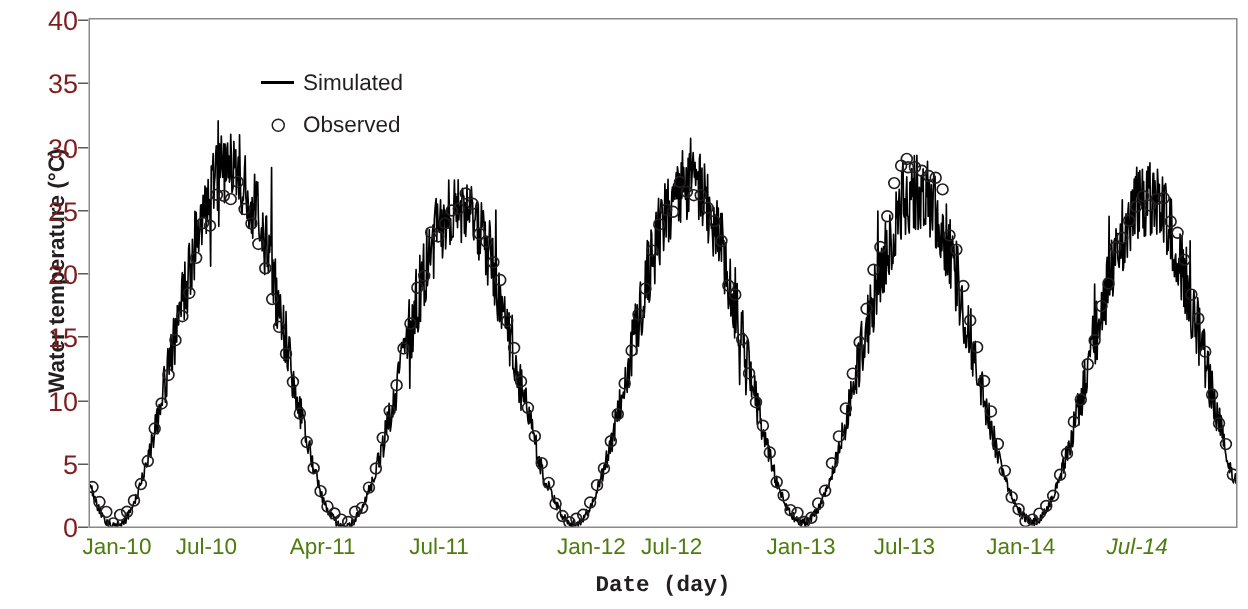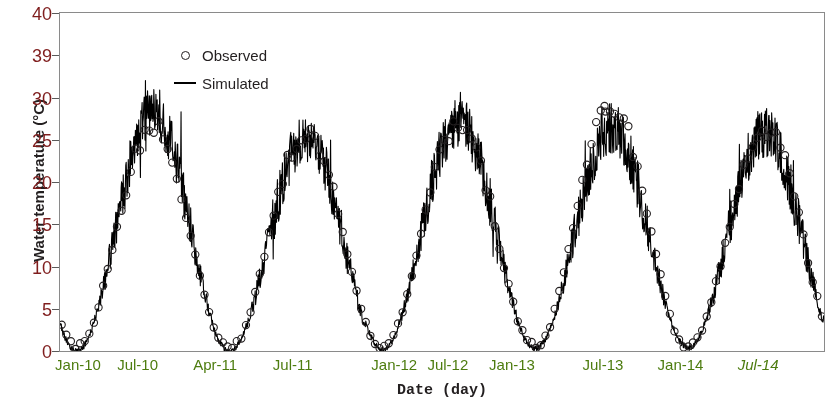--- a/index.html
+++ b/index.html
@@ -149,21 +149,21 @@
       <div class="ytick-label" style="top: 266.5px;">10</div>
       <div class="ytick-mark" style="top: 266.5px;"></div>
       <div class="ytick-label" style="top: 224.25px;">15</div>
       <div class="ytick-mark" style="top: 224.25px;"></div>
       <div class="ytick-label" style="top: 182px;">20</div>
       <div class="ytick-mark" style="top: 182px;"></div>
       <div class="ytick-label" style="top: 139.75px;">25</div>
       <div class="ytick-mark" style="top: 139.75px;"></div>
       <div class="ytick-label" style="top: 97.5px;">30</div>
       <div class="ytick-mark" style="top: 97.5px;"></div>
-      <div class="ytick-label" style="top: 55.25px;">39</div>
+      <div class="ytick-label" style="top: 55.25px;">35</div>
       <div class="ytick-mark" style="top: 55.25px;"></div>
       <div class="ytick-label" style="top: 13px;">40</div>
       <div class="ytick-mark" style="top: 13px;"></div>
     </div>
 
   <div id="plot">
     <svg id="plot-svg" width="764" height="338" viewBox="0 0 764 338">
         <path d="M0.00 309.88 L0.42 311.04 L0.84 312.38 L1.26 310.99 L1.68 317.53 L2.09 314.41 L2.51 318.87 L2.93 321.12 L3.35 318.08 L3.77 321.68 L4.19 319.89 L4.61 324.39 L5.03 327.30 L5.45 325.73 L5.86 323.60 L6.28 329.22 L6.70 325.50 L7.12 328.34 L7.54 331.70 L7.96 328.85 L8.38 329.94 L8.80 331.16 L9.21 330.71 L9.63 332.79 L10.05 335.44 L10.47 336.33 L10.89 337.03 L11.31 333.56 L11.73 336.39 L12.15 337.65 L12.57 335.57 L12.98 333.84 L13.40 335.98 L13.82 338.00 L14.24 338.00 L14.66 337.89 L15.08 337.91 L15.50 335.67 L15.92 335.68 L16.34 337.41 L16.75 338.00 L17.17 336.31 L17.59 336.89 L18.01 338.00 L18.43 334.71 L18.85 336.29 L19.27 337.41 L19.69 336.86 L20.11 336.27 L20.52 337.25 L20.94 338.00 L21.36 334.22 L21.78 335.62 L22.20 334.46 L22.62 336.52 L23.04 332.28 L23.46 332.37 L23.88 335.84 L24.29 332.52 L24.71 329.21 L25.13 328.42 L25.55 332.90 L25.97 327.21 L26.39 327.24 L26.81 328.54 L27.23 326.11 L27.64 325.48 L28.06 326.30 L28.48 324.33 L28.90 322.93 L29.32 321.41 L29.74 322.08 L30.16 322.46 L30.58 316.68 L31.00 319.51 L31.41 318.81 L31.83 318.94 L32.25 313.36 L32.67 310.90 L33.09 309.13 L33.51 310.58 L33.93 309.66 L34.35 309.34 L34.77 302.35 L35.18 307.09 L35.60 307.11 L36.02 304.97 L36.44 298.14 L36.86 295.90 L37.28 295.75 L37.70 298.28 L38.12 296.63 L38.54 297.46 L38.95 287.26 L39.37 290.34 L39.79 283.09 L40.21 291.96 L40.63 291.70 L41.05 276.32 L41.47 277.80 L41.89 278.79 L42.30 285.32 L42.72 279.43 L43.14 274.84 L43.56 263.53 L43.98 275.11 L44.40 261.90 L44.82 259.32 L45.24 276.22 L45.66 265.77 L46.07 256.67 L46.49 259.36 L46.91 263.34 L47.33 256.38 L47.75 255.80 L48.17 257.11 L48.59 247.16 L49.01 235.30 L49.43 231.31 L49.84 238.53 L50.26 255.30 L50.68 245.58 L51.10 251.18 L51.52 227.13 L51.94 219.44 L52.36 225.43 L52.78 236.48 L53.20 219.10 L53.61 230.93 L54.03 210.10 L54.45 233.59 L54.87 234.27 L55.29 213.68 L55.71 199.32 L56.13 207.46 L56.55 229.89 L56.96 199.35 L57.38 209.61 L57.80 215.11 L58.22 190.67 L58.64 191.53 L59.06 203.68 L59.48 189.18 L59.90 188.53 L60.32 191.33 L60.73 197.99 L61.15 174.91 L61.57 168.77 L61.99 187.59 L62.41 170.26 L62.83 199.89 L63.25 161.79 L63.67 191.88 L64.09 192.77 L64.50 174.74 L64.92 195.46 L65.34 173.91 L65.76 152.25 L66.18 149.30 L66.60 163.33 L67.02 183.20 L67.44 163.20 L67.86 179.51 L68.27 146.55 L68.69 158.92 L69.11 155.41 L69.53 173.46 L69.95 127.90 L70.37 161.09 L70.79 128.49 L71.21 147.52 L71.63 151.70 L72.04 133.95 L72.46 155.06 L72.88 143.75 L73.30 139.57 L73.72 124.12 L74.14 123.48 L74.56 150.04 L74.98 135.48 L75.39 117.18 L75.81 131.83 L76.23 131.01 L76.65 110.98 L77.07 116.37 L77.49 142.54 L77.91 112.42 L78.33 134.33 L78.75 106.73 L79.16 129.89 L79.58 120.01 L80.00 131.58 L80.42 164.54 L80.84 97.73 L81.26 100.36 L81.68 99.32 L82.10 89.43 L82.52 125.80 L82.93 109.30 L83.35 104.44 L83.77 90.35 L84.19 84.14 L84.61 87.94 L85.03 127.09 L85.45 67.60 L85.87 137.90 L86.29 82.96 L86.70 105.44 L87.12 98.24 L87.54 77.75 L87.96 93.44 L88.38 105.23 L88.80 99.36 L89.22 82.82 L89.64 122.09 L90.05 83.01 L90.47 107.69 L90.89 106.93 L91.31 85.75 L91.73 82.35 L92.15 105.51 L92.57 90.99 L92.99 108.45 L93.41 104.98 L93.82 76.54 L94.24 90.33 L94.66 115.47 L95.08 113.34 L95.50 111.27 L95.92 81.30 L96.34 98.79 L96.76 88.31 L97.18 86.90 L97.59 116.83 L98.01 105.90 L98.43 100.90 L98.85 91.76 L99.27 119.61 L99.69 76.94 L100.11 103.24 L100.53 120.98 L100.95 126.98 L101.36 129.96 L101.78 118.44 L102.20 120.49 L102.62 112.28 L103.04 98.80 L103.46 90.83 L103.88 118.16 L104.30 123.41 L104.71 132.71 L105.13 114.34 L105.55 122.95 L105.97 139.30 L106.39 133.01 L106.81 128.07 L107.23 121.93 L107.65 142.37 L108.07 118.74 L108.48 145.86 L108.90 122.92 L109.32 126.81 L109.74 103.21 L110.16 138.03 L110.58 129.13 L111.00 108.03 L111.42 117.34 L111.84 108.59 L112.25 131.61 L112.67 143.03 L113.09 147.63 L113.51 147.04 L113.93 144.95 L114.35 138.89 L114.77 154.24 L115.19 129.10 L115.61 141.41 L116.02 156.66 L116.44 170.05 L116.86 147.91 L117.28 131.34 L117.70 131.01 L118.12 164.59 L118.54 158.46 L118.96 168.86 L119.38 143.93 L119.79 155.24 L120.21 144.80 L120.63 150.57 L121.05 98.69 L121.47 183.56 L121.89 160.17 L122.31 188.98 L122.73 162.04 L123.14 167.02 L123.56 159.74 L123.98 203.99 L124.40 172.56 L124.82 205.85 L125.24 197.46 L125.66 180.90 L126.08 194.74 L126.50 198.89 L126.91 183.58 L127.33 195.73 L127.75 213.36 L128.17 204.70 L128.59 209.21 L129.01 190.73 L129.43 227.31 L129.85 211.01 L130.27 228.51 L130.68 194.68 L131.10 215.41 L131.52 231.66 L131.94 234.05 L132.36 219.43 L132.78 211.59 L133.20 212.39 L133.62 220.45 L134.04 234.16 L134.45 237.08 L134.87 250.80 L135.29 251.99 L135.71 234.77 L136.13 241.88 L136.55 252.39 L136.97 244.05 L137.39 259.97 L137.80 259.82 L138.22 251.89 L138.64 262.49 L139.06 255.51 L139.48 265.94 L139.90 251.55 L140.32 272.69 L140.74 253.02 L141.16 268.98 L141.57 259.05 L141.99 263.67 L142.41 264.05 L142.83 266.10 L143.25 267.93 L143.67 281.58 L144.09 279.01 L144.51 283.91 L144.93 286.03 L145.34 289.15 L145.76 284.64 L146.18 281.64 L146.60 280.89 L147.02 288.92 L147.44 296.09 L147.86 298.06 L148.28 291.05 L148.70 302.77 L149.11 299.75 L149.53 302.57 L149.95 301.10 L150.37 300.20 L150.79 300.35 L151.21 302.07 L151.63 307.08 L152.05 311.81 L152.46 307.36 L152.88 312.21 L153.30 313.20 L153.72 317.80 L154.14 318.42 L154.56 314.84 L154.98 322.10 L155.40 319.77 L155.82 318.98 L156.23 322.98 L156.65 323.49 L157.07 321.99 L157.49 324.64 L157.91 328.14 L158.33 325.88 L158.75 330.16 L159.17 329.33 L159.59 330.17 L160.00 330.54 L160.42 328.12 L160.84 332.74 L161.26 329.02 L161.68 329.76 L162.10 329.98 L162.52 331.91 L162.94 333.80 L163.36 331.72 L163.77 333.50 L164.19 338.00 L164.61 337.16 L165.03 335.24 L165.45 334.54 L165.87 338.00 L166.29 338.00 L166.71 337.94 L167.13 336.02 L167.54 338.00 L167.96 337.21 L168.38 338.00 L168.80 338.00 L169.22 336.74 L169.64 338.00 L170.06 338.00 L170.48 338.00 L170.89 338.00 L171.31 338.00 L171.73 336.15 L172.15 336.79 L172.57 336.43 L172.99 335.60 L173.41 338.00 L173.83 337.16 L174.25 338.00 L174.66 333.45 L175.08 335.47 L175.50 335.47 L175.92 336.74 L176.34 334.87 L176.76 332.97 L177.18 334.45 L177.60 330.02 L178.02 328.71 L178.43 331.31 L178.85 328.43 L179.27 331.16 L179.69 327.51 L180.11 326.68 L180.53 328.62 L180.95 328.69 L181.37 326.10 L181.79 323.59 L182.20 324.92 L182.62 322.69 L183.04 323.33 L183.46 318.53 L183.88 321.62 L184.30 319.96 L184.72 315.05 L185.14 316.50 L185.55 314.49 L185.97 310.67 L186.39 314.45 L186.81 312.84 L187.23 309.88 L187.65 313.91 L188.07 305.16 L188.49 307.28 L188.91 307.17 L189.32 308.29 L189.74 306.38 L190.16 305.85 L190.58 304.21 L191.00 295.49 L191.42 293.77 L191.84 289.30 L192.26 289.09 L192.68 298.32 L193.09 291.60 L193.51 298.06 L193.93 283.84 L194.35 283.51 L194.77 283.78 L195.19 277.76 L195.61 291.59 L196.03 286.93 L196.45 283.90 L196.86 267.53 L197.28 274.12 L197.70 276.09 L198.12 261.74 L198.54 265.67 L198.96 273.02 L199.38 255.93 L199.80 259.95 L200.21 274.44 L200.63 271.26 L201.05 267.19 L201.47 257.57 L201.89 264.87 L202.31 247.30 L202.73 261.96 L203.15 256.49 L203.57 249.49 L203.98 260.50 L204.40 250.73 L204.82 237.39 L205.24 231.07 L205.66 228.46 L206.08 235.56 L206.50 231.94 L206.92 223.27 L207.34 220.12 L207.75 215.46 L208.17 215.70 L208.59 218.83 L209.01 213.01 L209.43 212.77 L209.85 221.80 L210.27 212.38 L210.69 213.82 L211.11 205.02 L211.52 225.83 L211.94 219.69 L212.36 199.21 L212.78 186.84 L213.20 245.88 L213.62 201.06 L214.04 213.72 L214.46 225.54 L214.88 190.26 L215.29 221.30 L215.71 202.33 L216.13 187.89 L216.55 209.27 L216.97 180.39 L217.39 166.67 L217.81 205.45 L218.23 198.47 L218.64 208.28 L219.06 205.48 L219.48 195.55 L219.90 157.23 L220.32 201.27 L220.74 172.61 L221.16 161.67 L221.58 177.86 L222.00 163.92 L222.41 149.76 L222.83 190.60 L223.25 181.01 L223.67 188.13 L224.09 185.55 L224.51 139.80 L224.93 177.52 L225.35 172.43 L225.77 158.17 L226.18 140.04 L226.60 159.32 L227.02 163.68 L227.44 154.24 L227.86 147.53 L228.28 142.82 L228.70 137.09 L229.12 172.57 L229.54 133.49 L229.95 127.54 L230.37 122.43 L230.79 119.31 L231.21 148.02 L231.63 123.08 L232.05 135.31 L232.47 139.44 L232.89 141.92 L233.30 131.08 L233.72 120.27 L234.14 151.15 L234.56 127.09 L234.98 159.02 L235.40 150.50 L235.82 123.76 L236.24 128.23 L236.66 127.20 L237.07 152.98 L237.49 143.19 L237.91 126.07 L238.33 126.06 L238.75 139.04 L239.17 107.10 L239.59 129.36 L240.01 149.93 L240.43 132.95 L240.84 147.14 L241.26 144.94 L241.68 144.75 L242.10 144.91 L242.52 124.78 L242.94 107.05 L243.36 129.51 L243.78 116.23 L244.20 134.63 L244.61 118.24 L245.03 138.85 L245.45 106.85 L245.87 133.67 L246.29 125.01 L246.71 126.99 L247.13 120.84 L247.55 148.60 L247.96 115.95 L248.38 112.63 L248.80 118.71 L249.22 117.64 L249.64 142.62 L250.06 122.00 L250.48 144.67 L250.90 134.66 L251.32 110.37 L251.73 133.62 L252.15 128.91 L252.57 126.49 L252.99 135.07 L253.41 114.31 L253.83 129.57 L254.25 111.55 L254.67 119.91 L255.09 121.93 L255.50 143.72 L255.92 146.89 L256.34 134.23 L256.76 133.35 L257.18 124.99 L257.60 122.85 L258.02 121.72 L258.44 156.16 L258.86 123.21 L259.27 160.35 L259.69 139.69 L260.11 155.98 L260.53 144.32 L260.95 122.28 L261.37 138.50 L261.79 129.68 L262.21 127.49 L262.63 134.61 L263.04 153.24 L263.46 135.12 L263.88 170.15 L264.30 147.24 L264.72 144.76 L265.14 176.94 L265.56 155.63 L265.98 151.22 L266.39 134.27 L266.81 139.21 L267.23 156.35 L267.65 172.38 L268.07 147.27 L268.49 145.96 L268.91 184.15 L269.33 162.51 L269.75 190.25 L270.16 171.16 L270.58 127.09 L271.00 184.85 L271.42 194.18 L271.84 200.78 L272.26 187.31 L272.68 169.03 L273.10 201.48 L273.52 177.31 L273.93 185.68 L274.35 205.87 L274.77 184.78 L275.19 192.28 L275.61 194.60 L276.03 194.52 L276.45 184.84 L276.87 205.46 L277.29 197.80 L277.70 206.07 L278.12 193.30 L278.54 214.21 L278.96 209.08 L279.38 195.51 L279.80 230.90 L280.22 211.28 L280.64 206.85 L281.05 204.10 L281.47 197.25 L281.89 232.94 L282.31 232.54 L282.73 236.26 L283.15 240.57 L283.57 233.22 L283.99 224.05 L284.41 230.04 L284.82 245.21 L285.24 234.87 L285.66 240.00 L286.08 255.29 L286.50 238.08 L286.92 230.26 L287.34 260.51 L287.76 233.73 L288.18 250.82 L288.59 249.32 L289.01 254.70 L289.43 247.19 L289.85 255.74 L290.27 246.83 L290.69 245.81 L291.11 259.12 L291.53 262.49 L291.95 267.42 L292.36 269.59 L292.78 258.60 L293.20 269.00 L293.62 260.89 L294.04 262.66 L294.46 272.84 L294.88 266.72 L295.30 276.01 L295.71 275.11 L296.13 276.82 L296.55 282.92 L296.97 281.80 L297.39 277.18 L297.81 295.82 L298.23 293.87 L298.65 291.84 L299.07 299.35 L299.48 291.34 L299.90 299.01 L300.32 302.81 L300.74 292.72 L301.16 297.85 L301.58 296.95 L302.00 305.82 L302.42 308.19 L302.84 309.78 L303.25 311.51 L303.67 309.38 L304.09 309.40 L304.51 311.71 L304.93 312.29 L305.35 313.70 L305.77 308.03 L306.19 309.84 L306.61 312.75 L307.02 313.03 L307.44 313.06 L307.86 315.07 L308.28 319.80 L308.70 320.03 L309.12 321.68 L309.54 317.45 L309.96 322.76 L310.38 322.67 L310.79 321.84 L311.21 326.87 L311.63 322.01 L312.05 323.55 L312.47 325.51 L312.89 324.65 L313.31 325.24 L313.73 330.11 L314.14 331.57 L314.56 330.36 L314.98 333.22 L315.40 331.59 L315.82 331.81 L316.24 333.23 L316.66 330.28 L317.08 334.17 L317.50 333.42 L317.91 333.62 L318.33 336.16 L318.75 334.07 L319.17 334.76 L319.59 337.32 L320.01 336.26 L320.43 338.00 L320.85 335.60 L321.27 338.00 L321.68 338.00 L322.10 335.67 L322.52 333.48 L322.94 337.54 L323.36 337.26 L323.78 338.00 L324.20 335.71 L324.62 336.33 L325.04 335.10 L325.45 337.95 L325.87 335.71 L326.29 334.39 L326.71 333.14 L327.13 336.80 L327.55 334.77 L327.97 332.99 L328.39 334.55 L328.80 334.81 L329.22 330.65 L329.64 332.03 L330.06 330.05 L330.48 329.61 L330.90 326.68 L331.32 328.25 L331.74 330.67 L332.16 327.31 L332.57 328.42 L332.99 327.91 L333.41 325.39 L333.83 322.86 L334.25 323.75 L334.67 324.56 L335.09 319.94 L335.51 321.42 L335.93 319.96 L336.34 318.75 L336.76 319.82 L337.18 318.91 L337.60 314.89 L338.02 315.54 L338.44 312.71 L338.86 307.53 L339.28 309.27 L339.70 311.48 L340.11 306.57 L340.53 306.97 L340.95 300.93 L341.37 299.59 L341.79 307.66 L342.21 303.66 L342.63 297.64 L343.05 296.39 L343.46 299.88 L343.88 292.99 L344.30 287.65 L344.72 298.70 L345.14 290.34 L345.56 293.80 L345.98 285.46 L346.40 281.05 L346.82 289.16 L347.23 277.71 L347.65 275.86 L348.07 288.02 L348.49 278.91 L348.91 274.40 L349.33 269.42 L349.75 280.78 L350.17 260.04 L350.59 263.00 L351.00 265.32 L351.42 267.90 L351.84 254.46 L352.26 262.59 L352.68 267.53 L353.10 246.82 L353.52 265.96 L353.94 264.48 L354.36 250.58 L354.77 252.25 L355.19 251.06 L355.61 248.42 L356.03 252.62 L356.45 248.52 L356.87 231.97 L357.29 245.12 L357.71 243.05 L358.13 248.57 L358.54 229.90 L358.96 226.14 L359.38 245.10 L359.80 232.86 L360.22 224.75 L360.64 208.47 L361.06 237.50 L361.48 200.31 L361.89 202.83 L362.31 209.99 L362.73 196.45 L363.15 209.56 L363.57 189.69 L363.99 202.09 L364.41 223.00 L364.83 190.25 L365.25 214.93 L365.66 217.78 L366.08 206.54 L366.50 183.38 L366.92 175.09 L367.34 202.04 L367.76 210.36 L368.18 208.05 L368.60 199.92 L369.02 191.41 L369.43 198.65 L369.85 190.74 L370.27 161.11 L370.69 185.39 L371.11 166.79 L371.53 147.40 L371.95 186.62 L372.37 148.35 L372.79 188.44 L373.20 186.34 L373.62 178.85 L374.04 140.34 L374.46 142.53 L374.88 164.53 L375.30 157.92 L375.72 164.54 L376.14 156.65 L376.55 176.09 L376.97 137.51 L377.39 128.50 L377.81 149.48 L378.23 157.02 L378.65 129.97 L379.07 119.30 L379.49 158.68 L379.91 163.49 L380.32 127.73 L380.74 120.12 L381.16 120.54 L381.58 124.81 L382.00 136.06 L382.42 154.04 L382.84 140.28 L383.26 109.62 L383.68 121.63 L384.09 144.94 L384.51 113.59 L384.93 125.52 L385.35 106.57 L385.77 148.14 L386.19 121.01 L386.61 135.64 L387.03 146.25 L387.45 132.86 L387.86 115.45 L388.28 111.74 L388.70 121.29 L389.12 109.78 L389.54 116.12 L389.96 119.88 L390.38 112.24 L390.80 102.25 L391.21 119.56 L391.63 98.22 L392.05 101.83 L392.47 134.15 L392.89 102.84 L393.31 116.74 L393.73 135.18 L394.15 95.53 L394.57 119.21 L394.98 87.59 L395.40 115.02 L395.82 98.66 L396.24 113.09 L396.66 115.05 L397.08 119.87 L397.50 98.90 L397.92 133.29 L398.34 126.53 L398.75 92.59 L399.17 127.76 L399.59 89.60 L400.01 100.42 L400.43 79.28 L400.85 113.94 L401.27 105.80 L401.69 95.84 L402.11 88.64 L402.52 98.20 L402.94 105.29 L403.36 95.17 L403.78 110.66 L404.20 100.10 L404.62 106.51 L405.04 106.55 L405.46 101.62 L405.88 133.28 L406.29 92.68 L406.71 89.93 L407.13 130.94 L407.55 113.53 L407.97 98.98 L408.39 137.32 L408.81 124.12 L409.23 129.70 L409.64 96.36 L410.06 110.44 L410.48 118.67 L410.90 111.95 L411.32 140.52 L411.74 103.46 L412.16 148.87 L412.58 140.29 L413.00 118.57 L413.41 128.43 L413.83 124.52 L414.25 139.20 L414.67 136.42 L415.09 145.81 L415.51 157.65 L415.93 125.45 L416.35 144.05 L416.77 130.45 L417.18 155.95 L417.60 135.23 L418.02 120.87 L418.44 154.69 L418.86 125.68 L419.28 160.81 L419.70 153.21 L420.12 153.61 L420.54 129.37 L420.95 161.21 L421.37 129.17 L421.79 139.96 L422.21 149.72 L422.63 147.34 L423.05 182.85 L423.47 153.43 L423.89 148.69 L424.30 177.82 L424.72 168.07 L425.14 179.65 L425.56 192.66 L425.98 190.19 L426.40 180.90 L426.82 159.96 L427.24 197.72 L427.66 187.92 L428.07 183.03 L428.49 200.61 L428.91 205.24 L429.33 175.84 L429.75 212.29 L430.17 165.58 L430.59 208.67 L431.01 186.49 L431.43 176.02 L431.84 199.54 L432.26 217.34 L432.68 217.95 L433.10 243.38 L433.52 213.73 L433.94 216.28 L434.36 195.43 L434.78 198.87 L435.20 194.15 L435.61 218.56 L436.03 209.46 L436.45 231.61 L436.87 226.96 L437.29 250.14 L437.71 237.90 L438.13 215.45 L438.55 213.10 L438.96 214.83 L439.38 221.72 L439.80 238.58 L440.22 247.36 L440.64 228.34 L441.06 251.65 L441.48 244.42 L441.90 245.77 L442.32 246.06 L442.73 250.51 L443.15 237.55 L443.57 257.19 L443.99 241.40 L444.41 256.20 L444.83 269.85 L445.25 249.39 L445.67 260.09 L446.09 260.15 L446.50 253.57 L446.92 269.14 L447.34 266.21 L447.76 279.75 L448.18 275.28 L448.60 277.66 L449.02 273.60 L449.44 275.90 L449.86 284.66 L450.27 275.25 L450.69 283.45 L451.11 282.94 L451.53 279.54 L451.95 280.33 L452.37 294.41 L452.79 284.37 L453.21 292.55 L453.63 286.92 L454.04 293.16 L454.46 301.00 L454.88 297.79 L455.30 297.44 L455.72 300.90 L456.14 297.00 L456.56 308.61 L456.98 307.73 L457.39 311.40 L457.81 304.57 L458.23 312.86 L458.65 308.61 L459.07 310.19 L459.49 312.78 L459.91 313.39 L460.33 315.38 L460.75 318.55 L461.16 315.53 L461.58 315.25 L462.00 318.66 L462.42 321.52 L462.84 322.14 L463.26 323.39 L463.68 324.75 L464.10 322.93 L464.52 327.08 L464.93 323.84 L465.35 326.75 L465.77 325.84 L466.19 325.89 L466.61 330.36 L467.03 330.42 L467.45 329.57 L467.87 332.15 L468.29 333.18 L468.70 330.56 L469.12 328.86 L469.54 334.75 L469.96 333.13 L470.38 333.07 L470.80 334.01 L471.22 331.55 L471.64 334.75 L472.05 332.98 L472.47 336.48 L472.89 336.67 L473.31 334.59 L473.73 333.76 L474.15 337.33 L474.57 336.54 L474.99 333.30 L475.41 333.53 L475.82 335.66 L476.24 332.49 L476.66 337.81 L477.08 335.92 L477.50 336.84 L477.92 332.13 L478.34 336.53 L478.76 332.60 L479.18 335.32 L479.59 333.22 L480.01 332.50 L480.43 330.43 L480.85 334.91 L481.27 329.63 L481.69 329.20 L482.11 330.70 L482.53 327.86 L482.95 331.06 L483.36 326.68 L483.78 330.36 L484.20 329.12 L484.62 326.12 L485.04 328.98 L485.46 328.79 L485.88 323.21 L486.30 323.23 L486.71 326.36 L487.13 321.75 L487.55 320.35 L487.97 322.78 L488.39 317.22 L488.81 317.72 L489.23 315.64 L489.65 315.67 L490.07 317.96 L490.48 312.52 L490.90 314.37 L491.32 310.37 L491.74 312.51 L492.16 311.64 L492.58 311.85 L493.00 306.25 L493.42 307.44 L493.84 305.63 L494.25 304.66 L494.67 306.49 L495.09 297.82 L495.51 302.68 L495.93 298.91 L496.35 302.02 L496.77 296.39 L497.19 288.68 L497.61 288.68 L498.02 296.54 L498.44 295.34 L498.86 285.45 L499.28 281.43 L499.70 288.77 L500.12 284.48 L500.54 284.42 L500.96 285.83 L501.38 269.01 L501.79 277.61 L502.21 276.02 L502.63 277.17 L503.05 270.36 L503.47 280.13 L503.89 274.36 L504.31 271.28 L504.73 257.19 L505.14 272.52 L505.56 268.86 L505.98 246.93 L506.40 255.14 L506.82 264.06 L507.24 241.34 L507.66 252.47 L508.08 247.95 L508.50 246.80 L508.91 241.52 L509.33 249.78 L509.75 244.27 L510.17 246.48 L510.59 230.85 L511.01 249.08 L511.43 217.16 L511.85 219.66 L512.27 215.72 L512.68 244.82 L513.10 240.14 L513.52 210.79 L513.94 206.05 L514.36 201.31 L514.78 226.01 L515.20 233.83 L515.62 226.24 L516.04 217.00 L516.45 225.12 L516.87 208.12 L517.29 202.78 L517.71 198.75 L518.13 214.72 L518.55 183.96 L518.97 222.40 L519.39 187.82 L519.80 209.89 L520.22 177.00 L520.64 192.97 L521.06 185.77 L521.48 204.82 L521.90 186.40 L522.32 208.29 L522.74 203.08 L523.16 163.73 L523.57 173.50 L523.99 174.90 L524.41 196.40 L524.83 173.83 L525.25 127.75 L525.67 183.17 L526.09 171.82 L526.51 155.93 L526.93 188.11 L527.34 161.14 L527.76 152.53 L528.18 178.26 L528.60 182.11 L529.02 151.38 L529.44 181.56 L529.86 155.46 L530.28 135.36 L530.70 176.34 L531.11 140.77 L531.53 163.71 L531.95 157.57 L532.37 167.67 L532.79 169.87 L533.21 130.32 L533.63 137.44 L534.05 147.23 L534.46 166.56 L534.88 159.54 L535.30 162.63 L535.72 143.28 L536.14 157.70 L536.56 154.99 L536.98 157.05 L537.40 115.12 L537.82 132.11 L538.23 121.16 L538.65 142.88 L539.07 123.15 L539.49 113.29 L539.91 124.87 L540.33 142.40 L540.75 146.39 L541.17 101.26 L541.59 101.57 L542.00 94.14 L542.42 129.60 L542.84 131.76 L543.26 119.54 L543.68 143.35 L544.10 116.92 L544.52 104.95 L544.94 130.64 L545.36 131.42 L545.77 139.62 L546.19 142.37 L546.61 108.70 L547.03 108.19 L547.45 119.96 L547.87 99.39 L548.29 117.76 L548.71 106.37 L549.13 138.75 L549.54 90.79 L549.96 138.58 L550.38 139.81 L550.80 110.89 L551.22 90.51 L551.64 106.83 L552.06 139.92 L552.48 131.69 L552.89 111.85 L553.31 118.22 L553.73 139.15 L554.15 103.81 L554.57 114.65 L554.99 114.02 L555.41 99.49 L555.83 137.36 L556.25 133.07 L556.66 134.95 L557.08 136.45 L557.50 100.48 L557.92 118.02 L558.34 94.55 L558.76 131.33 L559.18 106.97 L559.60 107.08 L560.02 145.02 L560.43 131.72 L560.85 110.22 L561.27 125.53 L561.69 140.25 L562.11 116.05 L562.53 102.64 L562.95 110.72 L563.37 104.62 L563.79 151.79 L564.20 152.22 L564.62 127.63 L565.04 120.88 L565.46 151.54 L565.88 136.96 L566.30 145.27 L566.72 156.02 L567.14 158.63 L567.55 135.90 L567.97 154.09 L568.39 130.12 L568.81 131.34 L569.23 149.83 L569.65 166.78 L570.07 146.13 L570.49 170.71 L570.91 123.01 L571.32 162.91 L571.74 170.15 L572.16 146.61 L572.58 136.89 L573.00 175.88 L573.42 133.57 L573.84 179.04 L574.26 146.94 L574.68 157.23 L575.09 144.39 L575.51 158.83 L575.93 150.45 L576.35 167.20 L576.77 168.24 L577.19 194.09 L577.61 147.91 L578.03 190.65 L578.45 151.41 L578.86 164.23 L579.28 175.78 L579.70 203.69 L580.12 197.13 L580.54 193.38 L580.96 178.98 L581.38 177.46 L581.80 193.87 L582.21 207.40 L582.63 215.83 L583.05 205.48 L583.47 205.34 L583.89 218.76 L584.31 218.24 L584.73 210.61 L585.15 211.12 L585.57 190.85 L585.98 221.93 L586.40 218.90 L586.82 215.62 L587.24 192.94 L587.66 233.06 L588.08 218.36 L588.50 237.60 L588.92 214.99 L589.34 216.80 L589.75 228.83 L590.17 214.50 L590.59 230.15 L591.01 240.12 L591.43 243.66 L591.85 243.44 L592.27 243.74 L592.69 241.67 L593.11 244.33 L593.52 237.42 L593.94 256.84 L594.36 238.59 L594.78 235.11 L595.20 239.56 L595.62 258.14 L596.04 255.36 L596.46 254.50 L596.88 257.80 L597.29 270.08 L597.71 253.06 L598.13 259.35 L598.55 268.11 L598.97 272.48 L599.39 255.96 L599.81 273.18 L600.23 279.71 L600.64 268.66 L601.06 267.91 L601.48 275.44 L601.90 282.63 L602.32 286.43 L602.74 271.20 L603.16 278.23 L603.58 291.85 L604.00 279.72 L604.41 283.61 L604.83 290.77 L605.25 295.55 L605.67 288.89 L606.09 287.75 L606.51 289.61 L606.93 292.38 L607.35 294.28 L607.77 297.06 L608.18 303.99 L608.60 299.67 L609.02 301.29 L609.44 304.60 L609.86 306.61 L610.28 304.84 L610.70 307.88 L611.12 305.68 L611.54 308.24 L611.95 314.43 L612.37 313.69 L612.79 312.72 L613.21 314.44 L613.63 317.17 L614.05 313.71 L614.47 319.31 L614.89 319.65 L615.30 321.18 L615.72 322.51 L616.14 320.07 L616.56 323.13 L616.98 322.49 L617.40 324.52 L617.82 324.57 L618.24 325.08 L618.66 326.69 L619.07 328.70 L619.49 325.46 L619.91 331.22 L620.33 326.02 L620.75 329.73 L621.17 329.30 L621.59 332.72 L622.01 328.34 L622.43 329.73 L622.84 329.00 L623.26 334.51 L623.68 334.73 L624.10 329.91 L624.52 332.96 L624.94 332.90 L625.36 331.11 L625.78 335.47 L626.20 333.18 L626.61 336.43 L627.03 333.36 L627.45 336.13 L627.87 336.37 L628.29 334.00 L628.71 335.81 L629.13 332.80 L629.55 337.23 L629.96 331.50 L630.38 333.11 L630.80 333.22 L631.22 336.59 L631.64 333.56 L632.06 335.29 L632.48 335.32 L632.90 335.54 L633.32 334.02 L633.73 330.39 L634.15 333.84 L634.57 331.89 L634.99 328.46 L635.41 329.99 L635.83 329.21 L636.25 326.31 L636.67 330.29 L637.09 327.60 L637.50 328.74 L637.92 324.94 L638.34 327.82 L638.76 326.48 L639.18 322.14 L639.60 324.40 L640.02 324.81 L640.44 318.47 L640.86 321.77 L641.27 317.95 L641.69 319.93 L642.11 318.82 L642.53 318.90 L642.95 317.69 L643.37 316.25 L643.79 310.51 L644.21 309.01 L644.63 312.26 L645.04 307.99 L645.46 306.87 L645.88 308.58 L646.30 305.05 L646.72 305.34 L647.14 302.82 L647.56 306.63 L647.98 295.84 L648.39 295.54 L648.81 292.39 L649.23 302.31 L649.65 296.30 L650.07 298.89 L650.49 285.92 L650.91 284.72 L651.33 292.90 L651.75 293.69 L652.16 282.40 L652.58 281.07 L653.00 284.93 L653.42 290.23 L653.84 288.81 L654.26 274.20 L654.68 275.42 L655.10 284.75 L655.52 281.34 L655.93 261.67 L656.35 265.20 L656.77 271.68 L657.19 265.09 L657.61 253.78 L658.03 258.17 L658.45 249.62 L658.87 252.01 L659.29 270.40 L659.70 250.56 L660.12 250.05 L660.54 263.24 L660.96 246.02 L661.38 263.86 L661.80 253.79 L662.22 234.37 L662.64 256.25 L663.05 227.08 L663.47 252.60 L663.89 242.94 L664.31 248.79 L664.73 245.06 L665.15 226.69 L665.57 224.25 L665.99 221.12 L666.41 220.98 L666.82 224.73 L667.24 212.29 L667.66 213.12 L668.08 212.26 L668.50 197.84 L668.92 218.66 L669.34 221.88 L669.76 176.38 L670.18 229.47 L670.59 222.24 L671.01 187.91 L671.43 226.63 L671.85 204.22 L672.27 202.83 L672.69 199.72 L673.11 212.64 L673.53 202.06 L673.95 202.44 L674.36 181.99 L674.78 206.77 L675.20 197.15 L675.62 176.56 L676.04 200.56 L676.46 173.17 L676.88 198.58 L677.30 203.32 L677.71 163.50 L678.13 158.50 L678.55 188.87 L678.97 174.07 L679.39 131.28 L679.81 183.68 L680.23 167.63 L680.65 180.16 L681.07 147.23 L681.48 158.78 L681.90 184.34 L682.32 177.11 L682.74 147.89 L683.16 146.11 L683.58 163.84 L684.00 139.61 L684.42 147.54 L684.84 142.67 L685.25 159.41 L685.67 162.36 L686.09 165.22 L686.51 155.44 L686.93 136.32 L687.35 159.17 L687.77 148.16 L688.19 120.21 L688.61 167.29 L689.02 165.59 L689.44 149.68 L689.86 162.00 L690.28 139.14 L690.70 129.51 L691.12 142.26 L691.54 158.49 L691.96 127.97 L692.38 122.17 L692.79 135.14 L693.21 140.91 L693.63 153.99 L694.05 114.87 L694.47 137.79 L694.89 113.72 L695.31 143.94 L695.73 126.86 L696.14 106.32 L696.56 142.84 L696.98 104.88 L697.40 117.98 L697.82 98.54 L698.24 130.43 L698.66 145.87 L699.08 102.02 L699.50 141.07 L699.91 100.79 L700.33 123.30 L700.75 123.18 L701.17 120.20 L701.59 99.83 L702.01 138.95 L702.43 108.02 L702.85 144.47 L703.27 132.27 L703.68 144.08 L704.10 124.36 L704.52 101.19 L704.94 130.50 L705.36 97.97 L705.78 108.03 L706.20 112.30 L706.62 95.58 L707.04 143.70 L707.45 127.85 L707.87 142.36 L708.29 115.35 L708.71 102.60 L709.13 102.49 L709.55 137.79 L709.97 107.51 L710.39 118.00 L710.80 129.77 L711.22 143.05 L711.64 99.88 L712.06 109.28 L712.48 121.66 L712.90 109.90 L713.32 141.92 L713.74 129.12 L714.16 140.72 L714.57 135.26 L714.99 105.10 L715.41 133.35 L715.83 148.39 L716.25 110.54 L716.67 112.41 L717.09 109.39 L717.51 115.50 L717.93 156.68 L718.34 151.70 L718.76 154.01 L719.18 140.10 L719.60 145.53 L720.02 118.93 L720.44 159.50 L720.86 119.91 L721.28 137.43 L721.70 167.26 L722.11 161.31 L722.53 160.21 L722.95 171.48 L723.37 159.56 L723.79 156.36 L724.21 174.64 L724.63 162.64 L725.05 171.53 L725.46 176.99 L725.88 159.75 L726.30 169.00 L726.72 143.07 L727.14 166.54 L727.56 186.84 L727.98 144.31 L728.40 171.50 L728.82 153.47 L729.23 191.31 L729.65 159.41 L730.07 195.90 L730.49 189.26 L730.91 151.91 L731.33 199.98 L731.75 170.90 L732.17 177.21 L732.59 200.99 L733.00 194.63 L733.42 147.51 L733.84 203.81 L734.26 212.47 L734.68 210.12 L735.10 211.67 L735.52 189.21 L735.94 180.38 L736.36 191.24 L736.77 211.41 L737.19 202.97 L737.61 222.41 L738.03 201.54 L738.45 185.54 L738.87 189.89 L739.29 230.49 L739.71 192.49 L740.13 222.09 L740.54 218.73 L740.96 220.24 L741.38 209.69 L741.80 207.79 L742.22 219.76 L742.64 206.51 L743.06 208.54 L743.48 245.36 L743.89 231.29 L744.31 234.05 L744.73 231.98 L745.15 221.17 L745.57 221.65 L745.99 252.75 L746.41 258.25 L746.83 230.29 L747.25 244.00 L747.66 259.04 L748.08 234.47 L748.50 246.88 L748.92 255.92 L749.34 266.34 L749.76 246.97 L750.18 267.20 L750.60 268.54 L751.02 273.92 L751.43 255.63 L751.85 262.78 L752.27 266.71 L752.69 274.55 L753.11 259.24 L753.53 277.14 L753.95 264.02 L754.37 265.48 L754.79 278.84 L755.20 271.22 L755.62 284.30 L756.04 276.60 L756.46 285.81 L756.88 287.85 L757.30 290.63 L757.72 294.59 L758.14 294.24 L758.55 296.32 L758.97 298.96 L759.39 296.03 L759.81 302.19 L760.23 295.50 L760.65 300.99 L761.07 298.92 L761.49 306.96 L761.91 307.81 L762.32 308.87 L762.74 306.63 L763.16 305.91 L763.58 302.89 L764.00 309.46" fill="none" stroke="#000000" stroke-width="1.1" stroke-linejoin="round"></path>
         <g>
           <circle cx="1.68" cy="311.70" r="3.6" fill="none" stroke="#231f20" stroke-width="1.1"></circle>
@@ -332,41 +332,41 @@
           <circle cx="752.69" cy="269.19" r="3.6" fill="none" stroke="#231f20" stroke-width="1.1"></circle>
           <circle cx="757.30" cy="283.08" r="3.6" fill="none" stroke="#231f20" stroke-width="1.1"></circle>
           <circle cx="761.91" cy="303.37" r="3.6" fill="none" stroke="#231f20" stroke-width="1.1"></circle>
           <circle cx="544.52" cy="92.95" r="3.6" fill="none" stroke="#231f20" stroke-width="1.1"></circle>
         </g>
       </svg>
 
     <div id="legend">
       <div class="legend-row">
         <span class="legend-key">
+            <span class="legend-line"></span>
+          </span>
+        <span class="legend-text">Simulated</span>
+      </div>
+      <div class="legend-row">
+        <span class="legend-key">
             <span class="legend-circle"></span>
           </span>
         <span class="legend-text">Observed</span>
-      </div>
-      <div class="legend-row">
-        <span class="legend-key">
-            <span class="legend-line"></span>
-          </span>
-        <span class="legend-text">Simulated</span>
       </div>
     </div>
   </div>
 
   <div id="xtick-labels">
       <div class="xtick-label" style="left: 78px;">Jan-10</div>
       <div class="xtick-label" style="left: 137.563px;">Jul-10</div>
       <div class="xtick-label" style="left: 215.127px;">Apr-11</div>
       <div class="xtick-label" style="left: 292.69px;">Jul-11</div>
       <div class="xtick-label" style="left: 370.254px; margin-left: 24px;">Jan-12</div>
       <div class="xtick-label" style="left: 447.817px;">Jul-12</div>
-      <div class="xtick-label" style="left: 512px;">Jan-13</div>
+      <div class="xtick-label" style="left: 534px;">Jan-13</div>
       <div class="xtick-label" style="left: 602.944px;">Jul-13</div>
       <div class="xtick-label" style="left: 680.508px;">Jan-14</div>
       <div class="xtick-label" style="left: 758.071px; font-style: italic;">Jul-14</div>
     </div>
 
   <div id="xlabel">Date (day)</div>
 
 </div>
 
 </body></html>

